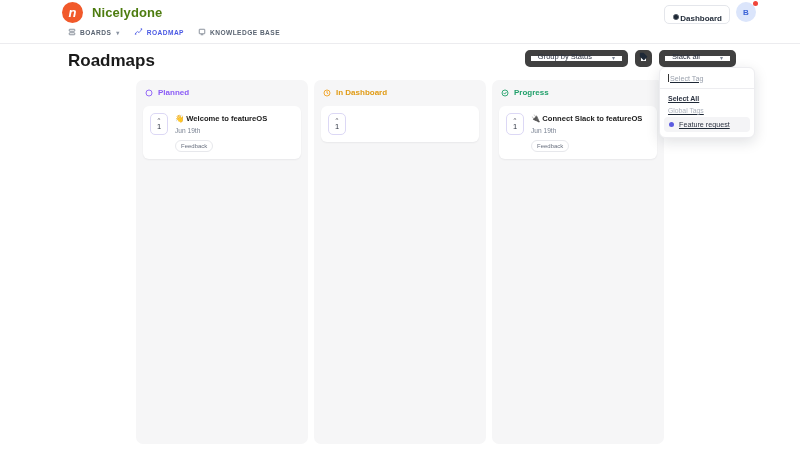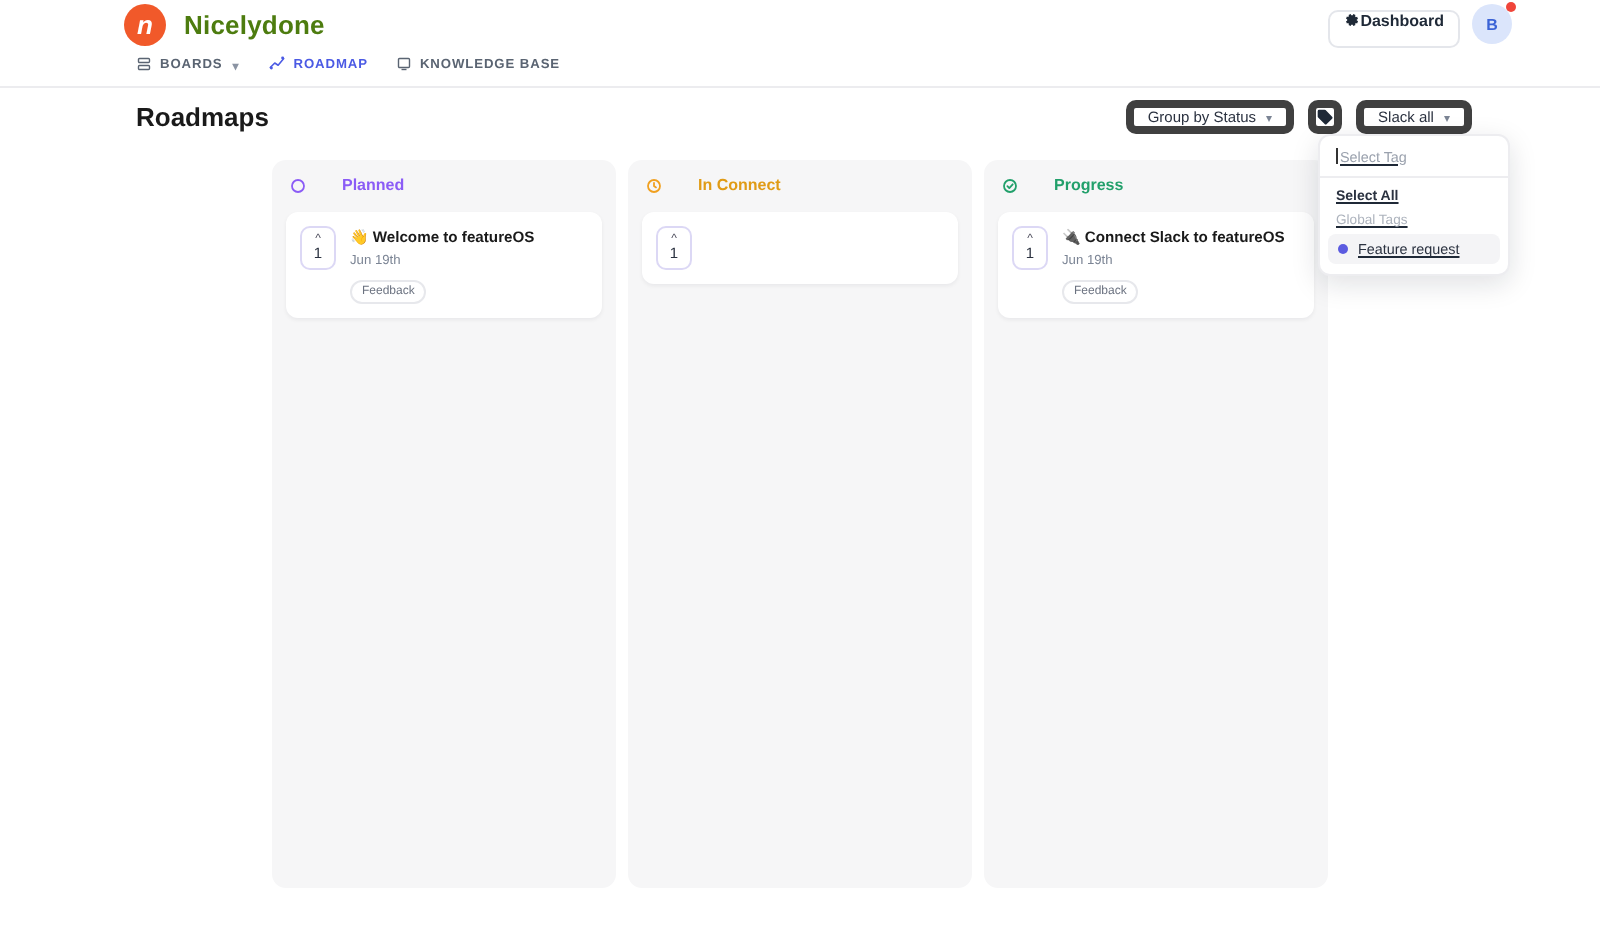--- a/index.html
+++ b/index.html
@@ -25,21 +25,21 @@
     background: #F1592A;
     display: flex; align-items: center; justify-content: center;
     color: #fff; font-size: 13px; font-weight: 700; font-style: italic;
     line-height: 1;
   }
   .brand-name { font-size: 13px; font-weight: 700; color: #4d7c0f; letter-spacing: .1px; }
 
   .dashboard-btn {
     position: absolute; right: 70px; top: 5px;
     height: 19px; padding: 0 7px;
-    display: flex; align-items: flex-start; gap: 0;
+    display: flex; align-items: flex-end; gap: 0;
     border: 1px solid #e4e6eb; border-radius: 5px;
     background: #fff; font-size: 8px; font-weight: 600; color: #1f2937;
     white-space: nowrap;
   }
   .avatar-wrap { position: absolute; right: 40px; top: 2px; width: 24px; height: 24px; }
   .avatar {
     width: 20px; height: 20px; border-radius: 50%;
     background: #dbe5fb; color: #3b63d6;
     display: flex; align-items: center; justify-content: center;
     font-size: 8px; font-weight: 700;
@@ -68,49 +68,49 @@
     position: absolute; left: 0; top: 43px; width: 800px;
     height: 1px; background: #ececef;
   }
 
   
   .page-head {
     position: absolute; left: 0; top: 44px; width: 800px; height: 29px;
   }
   .page-title {
     position: absolute; left: 68px; top: 7px;
-    font-size: 13px; font-weight: 700; color: #1a1a1a;
+    font-size: 17px; font-weight: 700; color: #1a1a1a;
   }
   .controls {
     position: absolute; right: 64px; top: 6px;
     display: flex; align-items: center; gap: 7px;
   }
   .ctl {
     height: 17px; padding: 0 7px;
-    display: flex; align-items: flex-end; gap: 5px;
-    border: 4px solid #404040; border-radius: 5px; background: #fff;
+    display: flex; align-items: flex-end; gap: 20px;
+    border: 6px solid #404040; border-radius: 5px; background: #fff;
     font-size: 7.5px; color: #2b3240; white-space: nowrap;
   }
   .ctl .chev { font-size: 6px; color: #7b8494; }
   .ctl-icon {
     width: 17px; height: 17px; padding: 0; justify-content: center;
   }
   .tag-glyph { display: block; width: 9px; height: 9px; }
 
   
   .board {
     position: absolute; left: 0; top: 80px; width: 800px; height: 364px;
     display: flex; gap: 6px; padding: 0 136px;
   }
   .column {
     width: 173px; background: #f6f6f7; border-radius: 7px;
     padding: 8px 7px; position: relative;
   }
   .col-head {
-    display: flex; align-items: center; gap: 18px;
+    display: flex; align-items: center; gap: 5px;
     font-size: 8px; font-weight: 700; margin-bottom: 9px; padding-left: 2px;
   }
   .col-ico { width: 8px; height: 8px; display: block; flex: 0 0 auto; }
 
   .card {
     background: #ffffff; border-radius: 6px;
     padding: 7px 7px 7px 7px;
     display: flex; gap: 7px;
     box-shadow: 0 1px 2px rgba(16,24,40,.06);
   }
@@ -289,21 +289,21 @@
   </div>
 
   <div class="column">
     <div class="col-head" style="color:#e09b15">
       <span class="col-ico">
         <svg width="8" height="8" viewBox="0 0 16 16" fill="none" stroke="#f0a020" stroke-width="1.8">
           <circle cx="8" cy="8" r="6"></circle>
           <path d="M8 4.8V8l2 1.4" stroke-linecap="round"></path>
         </svg>
       </span>
-      <span>In Connect</span>
+      <span>In Dashboard</span>
     </div>
 
     <div class="card">
       <div class="vote">
         <span class="vote-arrow">^</span>
         <span class="vote-count">1</span>
       </div>
     </div>
   </div>
 

